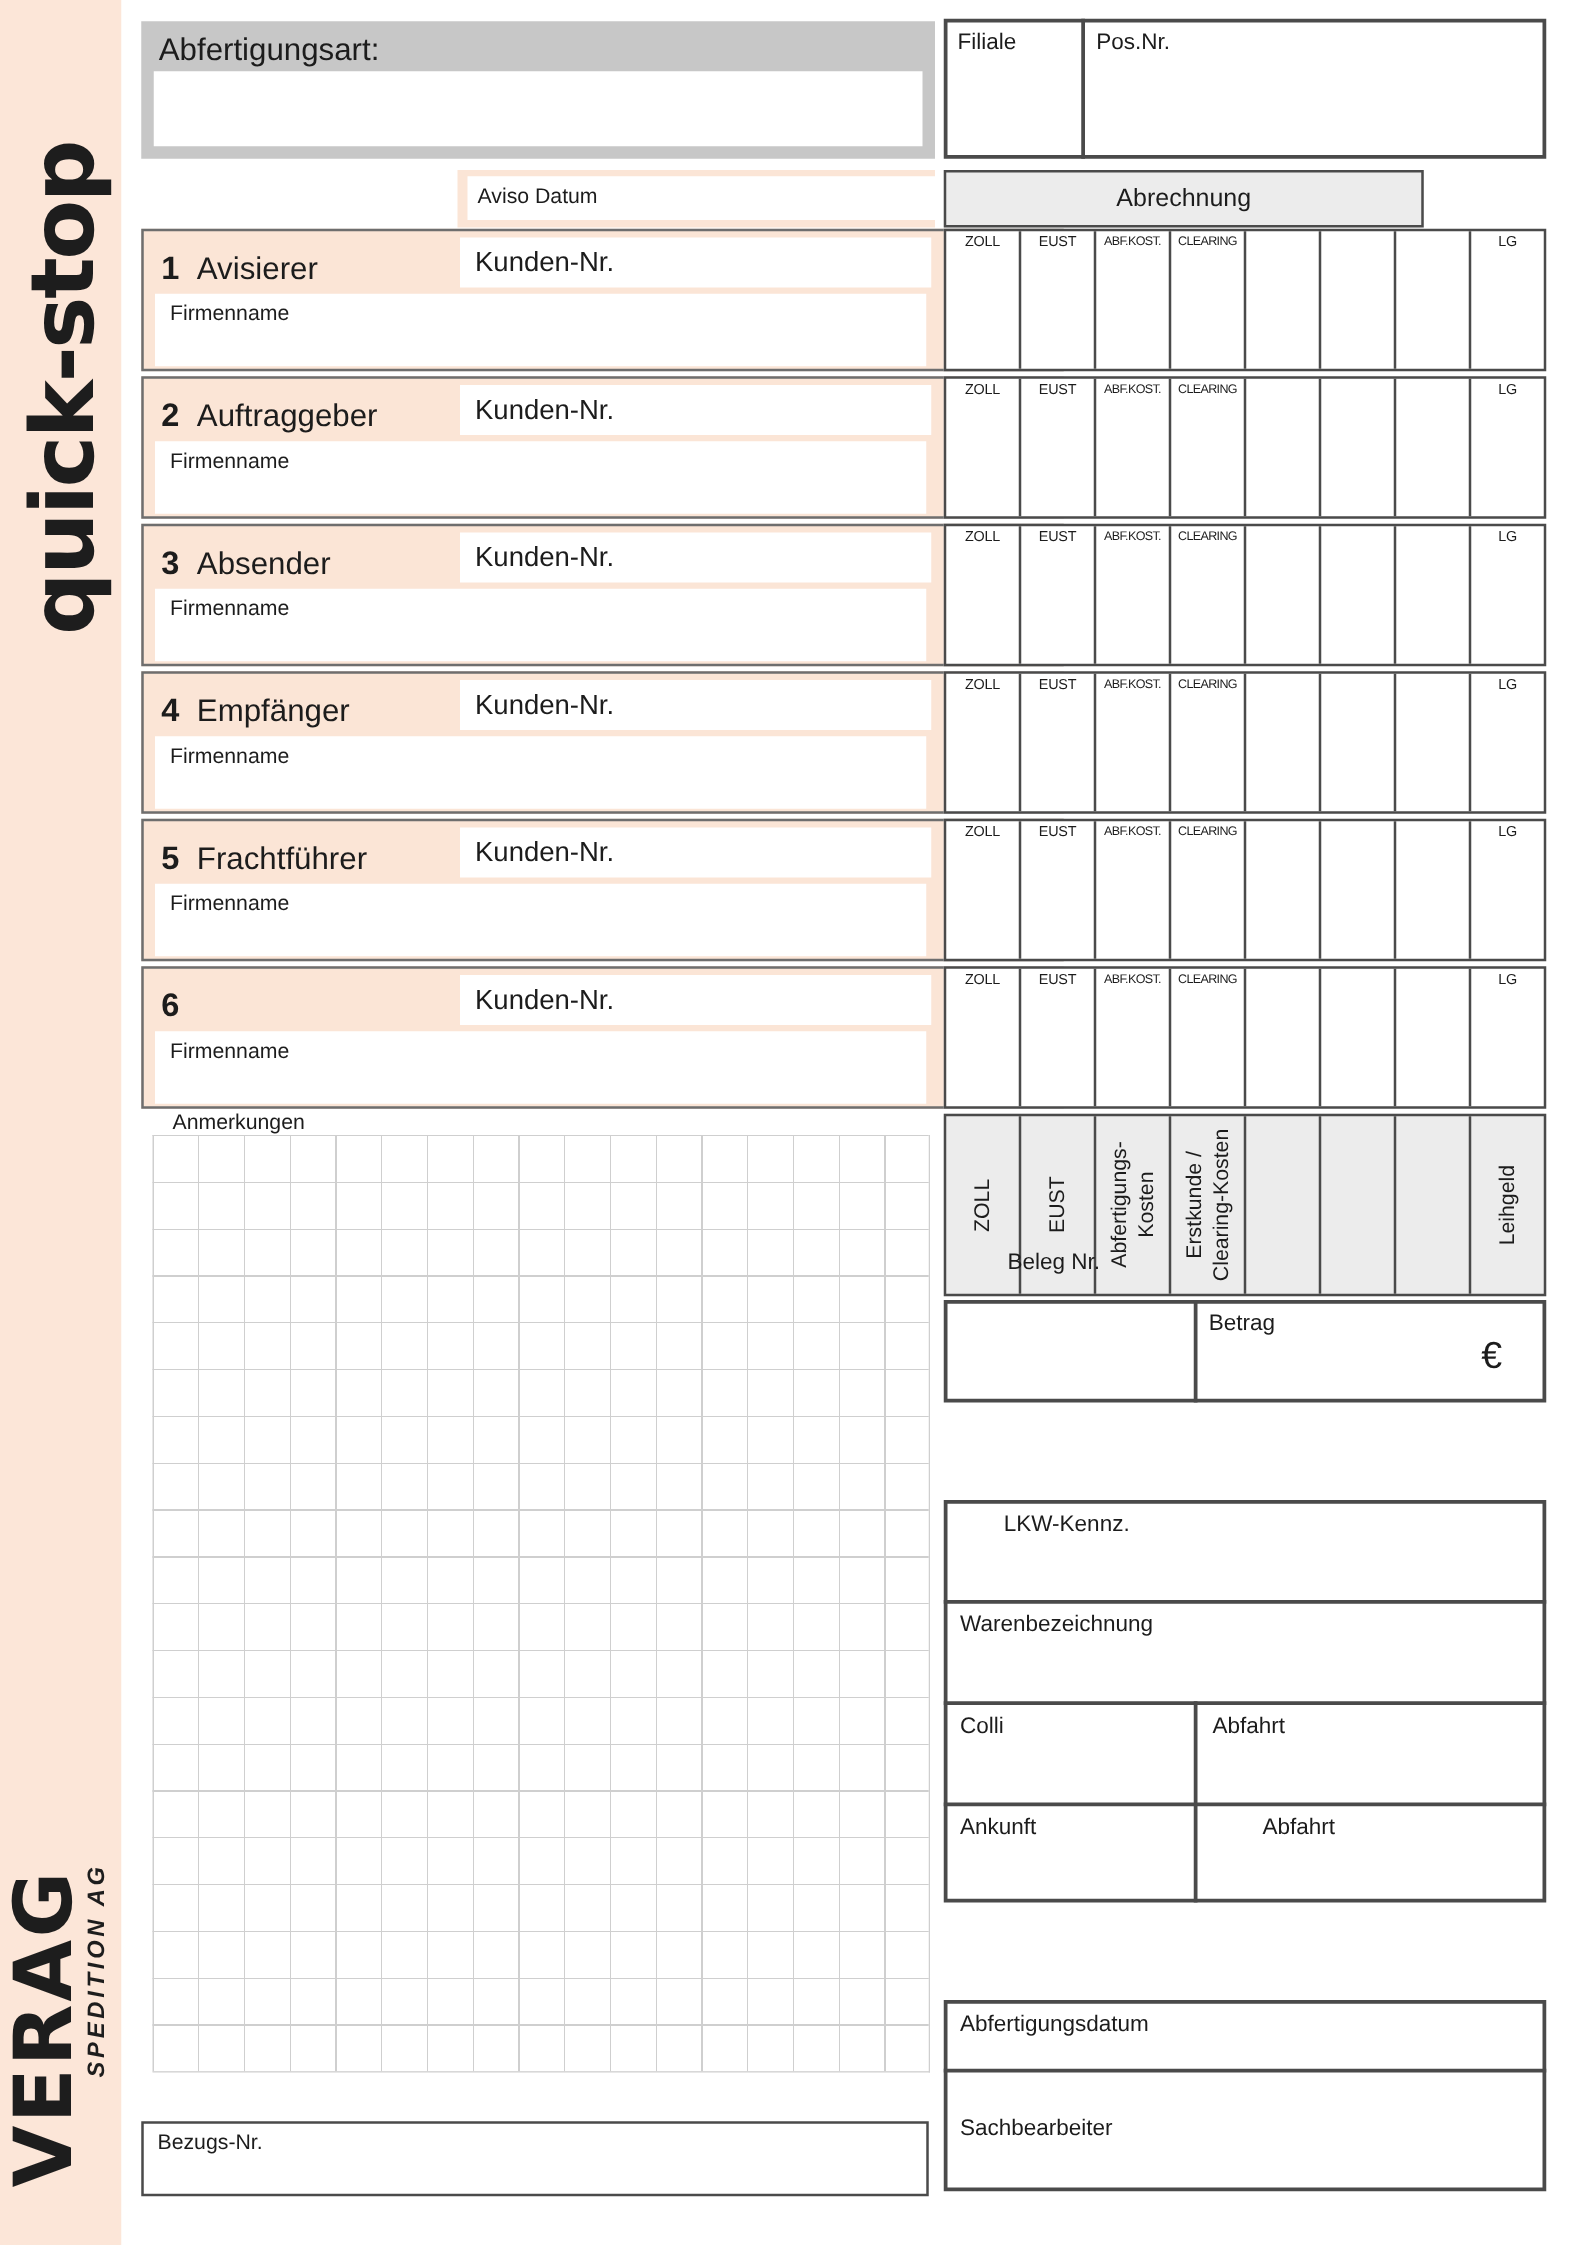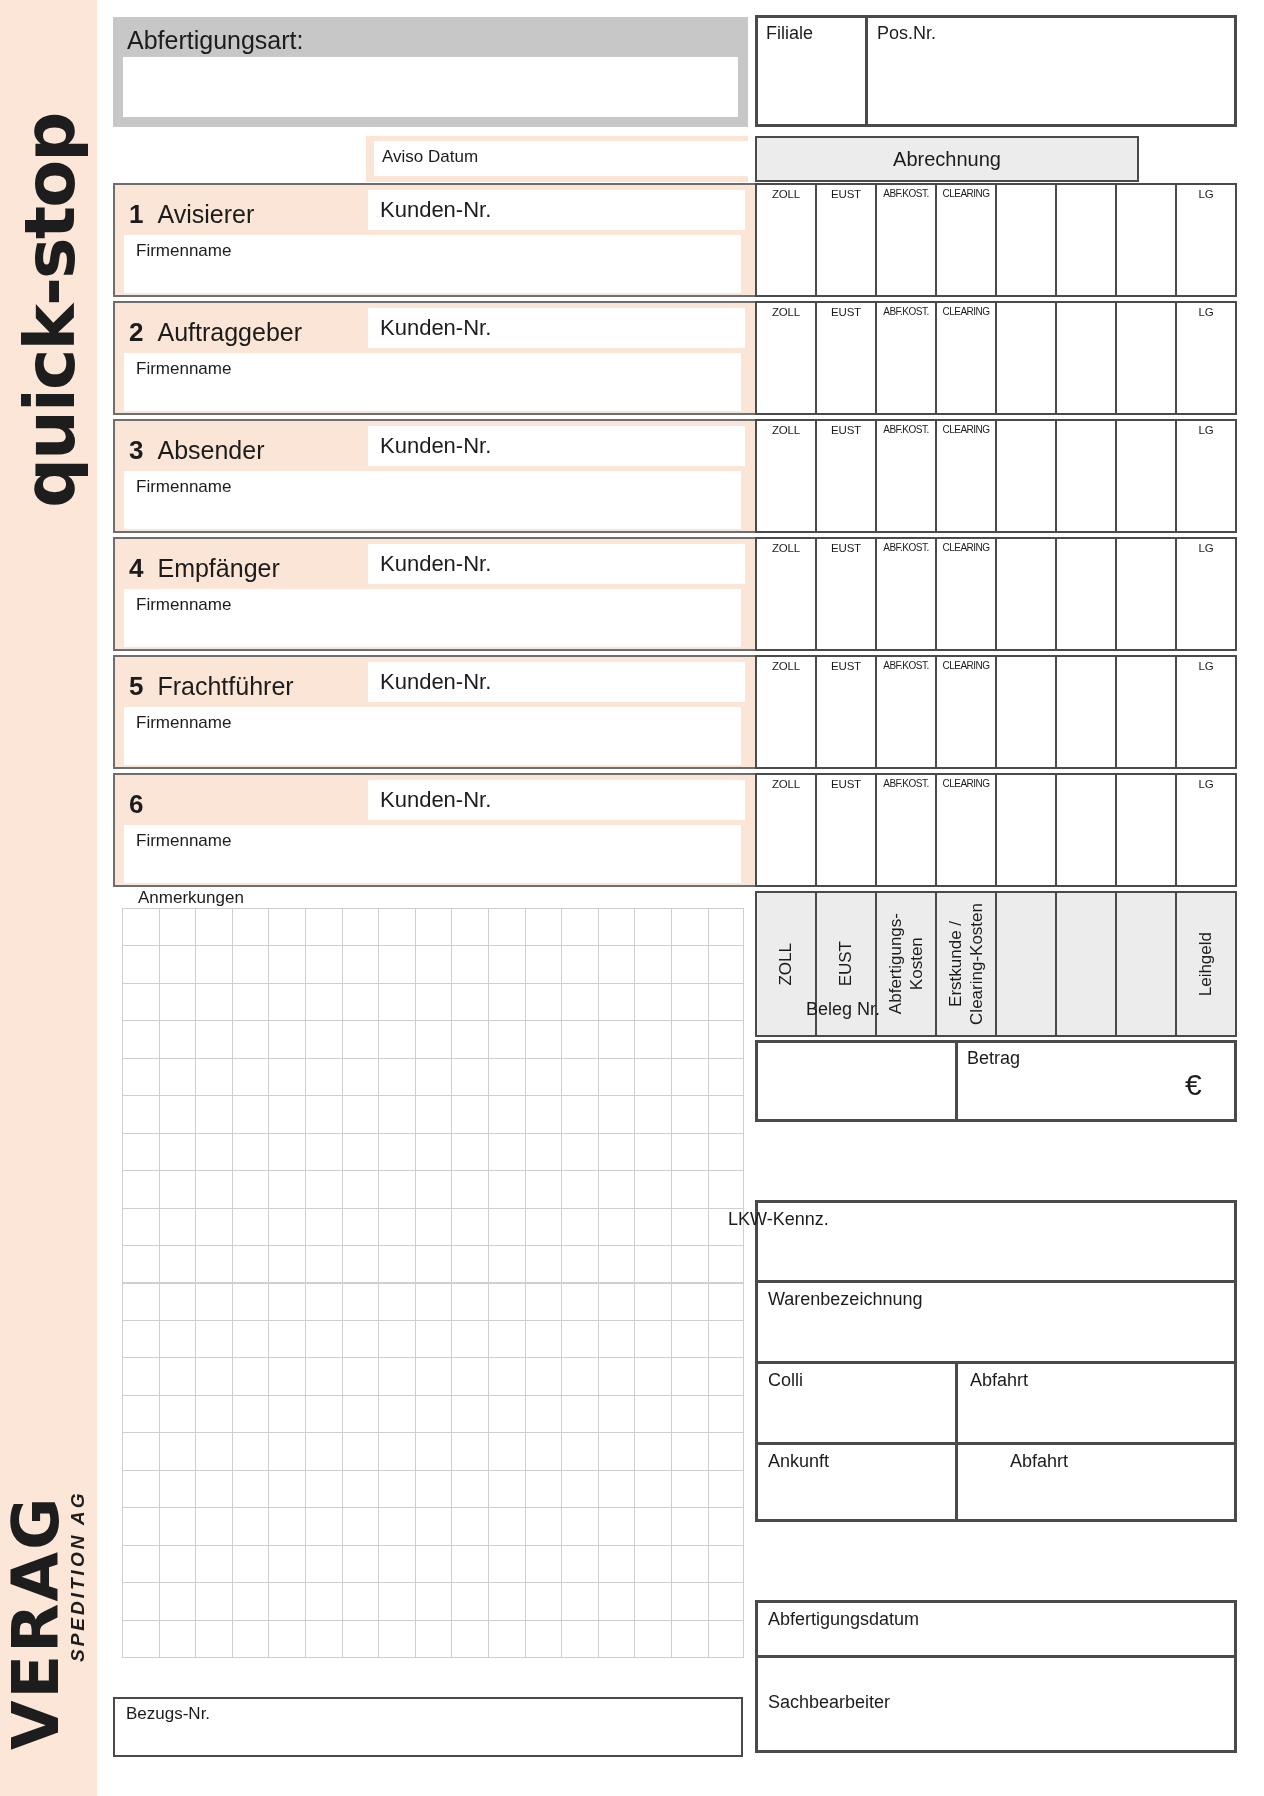--- a/index.html
+++ b/index.html
@@ -67,21 +67,21 @@
   #anm-label{left:138px;top:888px;font-size:17px;}
   #anm-grid{left:122px;top:908px;width:622px;height:750px;
       border-right:1px solid #cfcfcf;border-bottom:1px solid #cfcfcf;box-sizing:border-box;
       background-image:
         repeating-linear-gradient(to right,#cfcfcf 0 1px,transparent 1px 36.6px),
         repeating-linear-gradient(to bottom,#cfcfcf 0 1px,transparent 1px 37.45px);}
   
   #lkw-box{left:755px;top:1200px;width:482px;height:322px;}
   .hdiv{position:absolute;left:755px;width:482px;height:2.5px;background:#4a4a4a;}
   #lkw-vdiv{left:955px;top:1361px;width:2.5px;height:161px;background:#4a4a4a;}
-  #lkw-label{left:728px;top:1209px;text-align:center;}
+  #lkw-label{left:803px;top:1209px;text-align:center;}
   #waren-label{left:768px;top:1289px;}
   #colli-label{left:768px;top:1370px;}
   #gewicht-label{left:970px;top:1370px;}
   #ankunft-label{left:768px;top:1451px;}
   #abfahrt-label{left:970px;top:1451px;margin-left:40px;}
   
   #proc-box{left:755px;top:1600px;width:482px;height:153px;}
   #proc-div{top:1655px;}
   #abfdat-label{left:768px;top:1609px;}
   #sachb-label{left:768px;top:1664px;margin-top:28px;}

